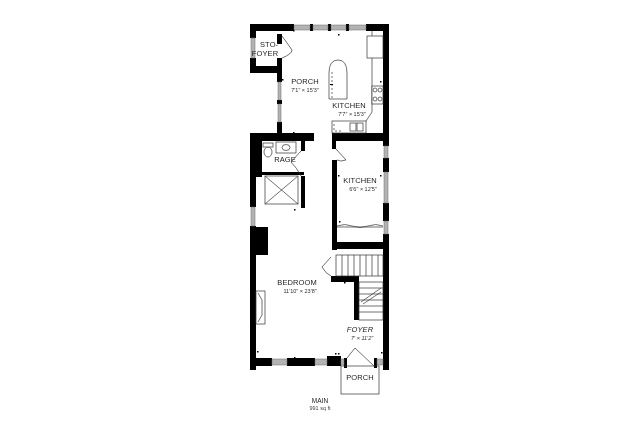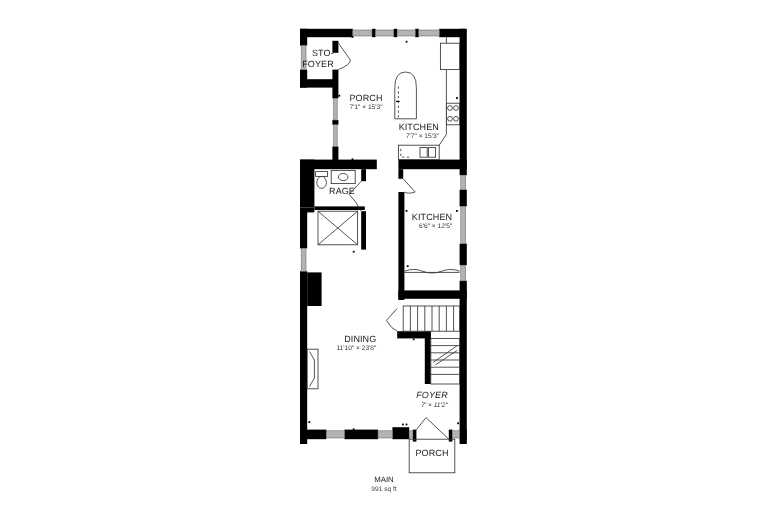--- a/index.html
+++ b/index.html
@@ -201,21 +201,21 @@
 <div class="lbl" style="left:285px; top:156px;">
   <span class="name">RAGE</span>
 </div>
 
 <div class="lbl" style="left:360px; top:177px;">
   <span class="name">KITCHEN</span>
   <span class="dim">6'6" × 12'5"</span>
 </div>
 
 <div class="lbl" style="left:297px; top:279px;">
-  <span class="name">DINING</span>
+  <span class="name">BEDROOM</span>
   <span class="dim">11'10" × 23'8"</span>
 </div>
 
 <div class="lbl" style="left:360px; top:326px;font-style:italic;">
   <span class="name">FOYER</span>
   <span class="dim">7' × 11'2"</span>
 </div>
 
 <div class="lbl" style="left:360px; top:374px;">
   <span class="name">PORCH</span>

